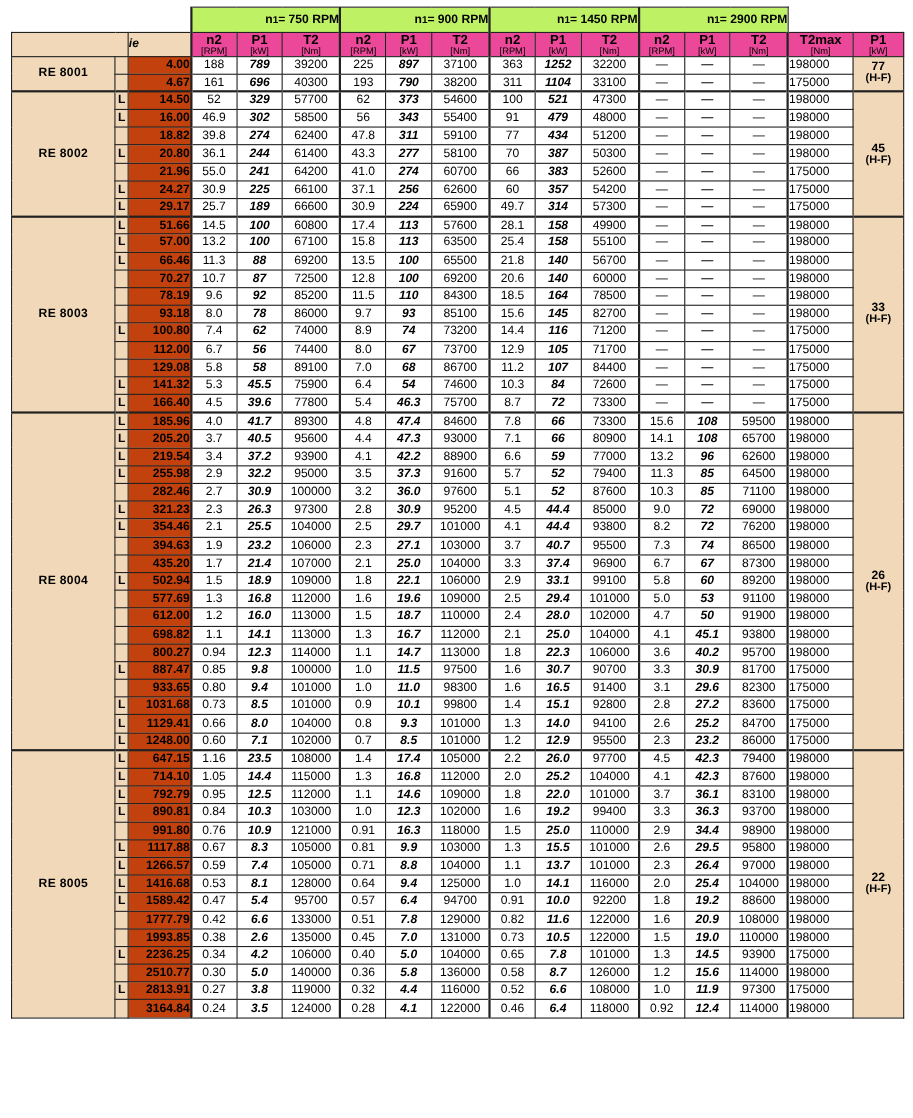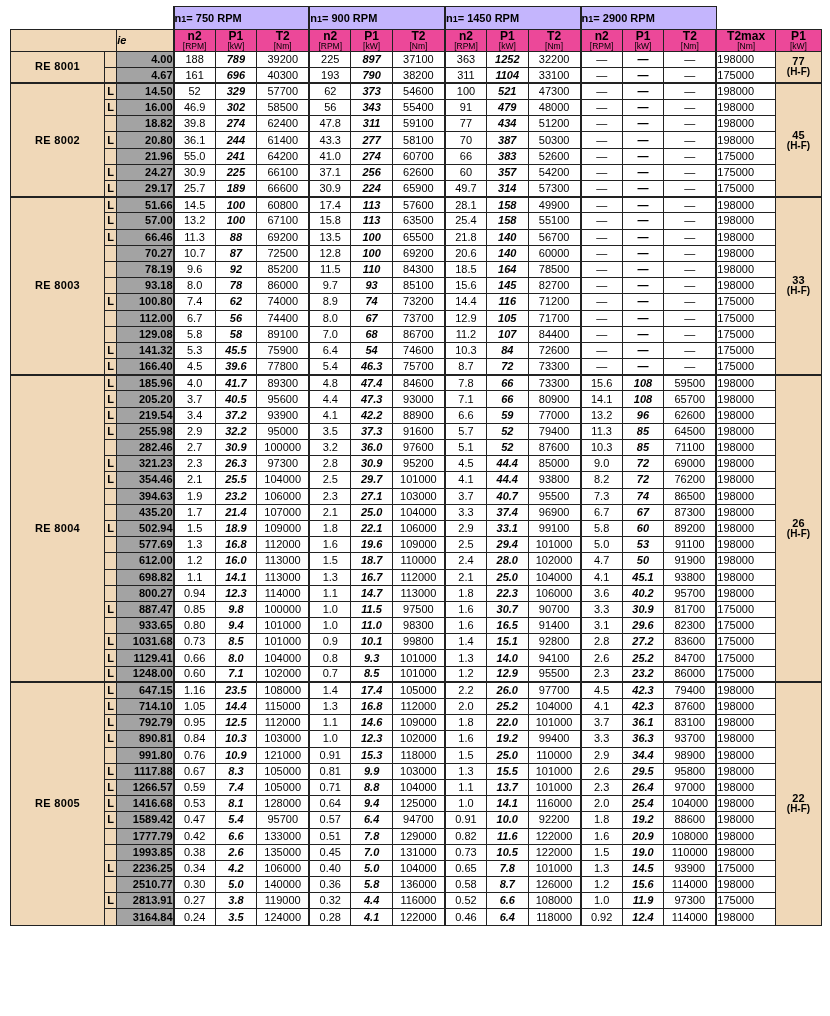--- a/index.html
+++ b/index.html
@@ -1,27 +1,27 @@
 <!DOCTYPE html>
 <html><head>
 <meta charset="utf-8">
 <style>
   html,body{margin:0;padding:0;background:#ffffff;}
   body{width:830px;height:1016px;font-family:"Liberation Sans",sans-serif;overflow:hidden;}
   #sheet{position:relative;width:830px;height:1016px;}
   table.gt{border-collapse:collapse;table-layout:fixed;width:812px;margin:6px 0 0 10px;}
   table.gt td,table.gt th{border:1px solid #222;padding:0;font-size:11px;line-height:1.0;}
-  .hdr-yellow{background:#c4b5fd;font-weight:bold;text-align:left;font-size:12.5px;height:22px;margin-top:21px;}
+  .hdr-yellow{background:#bef264;font-weight:bold;text-align:right;font-size:12.5px;height:22px;margin-top:21px;}
   .hdr-yellow .sub{font-size:9px;vertical-align:baseline;}
   .hdr-cell{background:#ec4899;font-weight:bold;text-align:center;vertical-align:middle;}
   .hdr-cell .l1{display:block;font-size:12px;font-weight:bold;}
   .hdr-cell .l2{display:block;font-size:8.5px;font-weight:normal;}
   .blank-top{background:#ffffff;border:none !important;}
   .grp{background:#f0d8b8;font-weight:bold;font-size:15px;text-align:center;vertical-align:middle;letter-spacing:.3px;}
-  .ie{background:#a3a3a3;text-align:right;padding-right:5px;font-weight:bold;font-size:10.5px;}
+  .ie{background:#c2410c;text-align:right;padding-right:5px;font-weight:bold;font-size:10.5px;}
   .lflag{background:#f0d8b8;text-align:center;font-weight:bold;font-size:9px;width:10px;}
   .n2{text-align:center;font-size:10.5px;}
   .p1{text-align:center;font-size:10.5px;font-weight:bold;font-style:italic;}
   .t2{text-align:center;font-size:10.5px;}
   .tmax{font-size:10.5px;}
   .pmax{background:#f0d8b8;text-align:center;vertical-align:middle;font-size:13px;font-weight:bold;}
   .pmax .hf{display:block;font-size:10px;font-weight:bold;}
   .rw{height:16.2px;}
   .sep-left{border-left:2px solid #222 !important;}
   .grpband{border-top:2px solid #222 !important;}
@@ -864,21 +864,21 @@
           <td class="t2">93700</td>
           <td class="tmax sep-left">198000</td>
         </tr>
         <tr class="rw">
           <td class="lflag">&nbsp;</td>
           <td class="ie">991.80</td>
           <td class="n2 sep-left">0.76</td>
           <td class="p1">10.9</td>
           <td class="t2">121000</td>
           <td class="n2 sep-left">0.91</td>
-          <td class="p1">15.3</td>
+          <td class="p1">16.3</td>
           <td class="t2">118000</td>
           <td class="n2 sep-left">1.5</td>
           <td class="p1">25.0</td>
           <td class="t2">110000</td>
           <td class="n2 sep-left">2.9</td>
           <td class="p1">34.4</td>
           <td class="t2">98900</td>
           <td class="tmax sep-left">198000</td>
         </tr>
         <tr class="rw">

